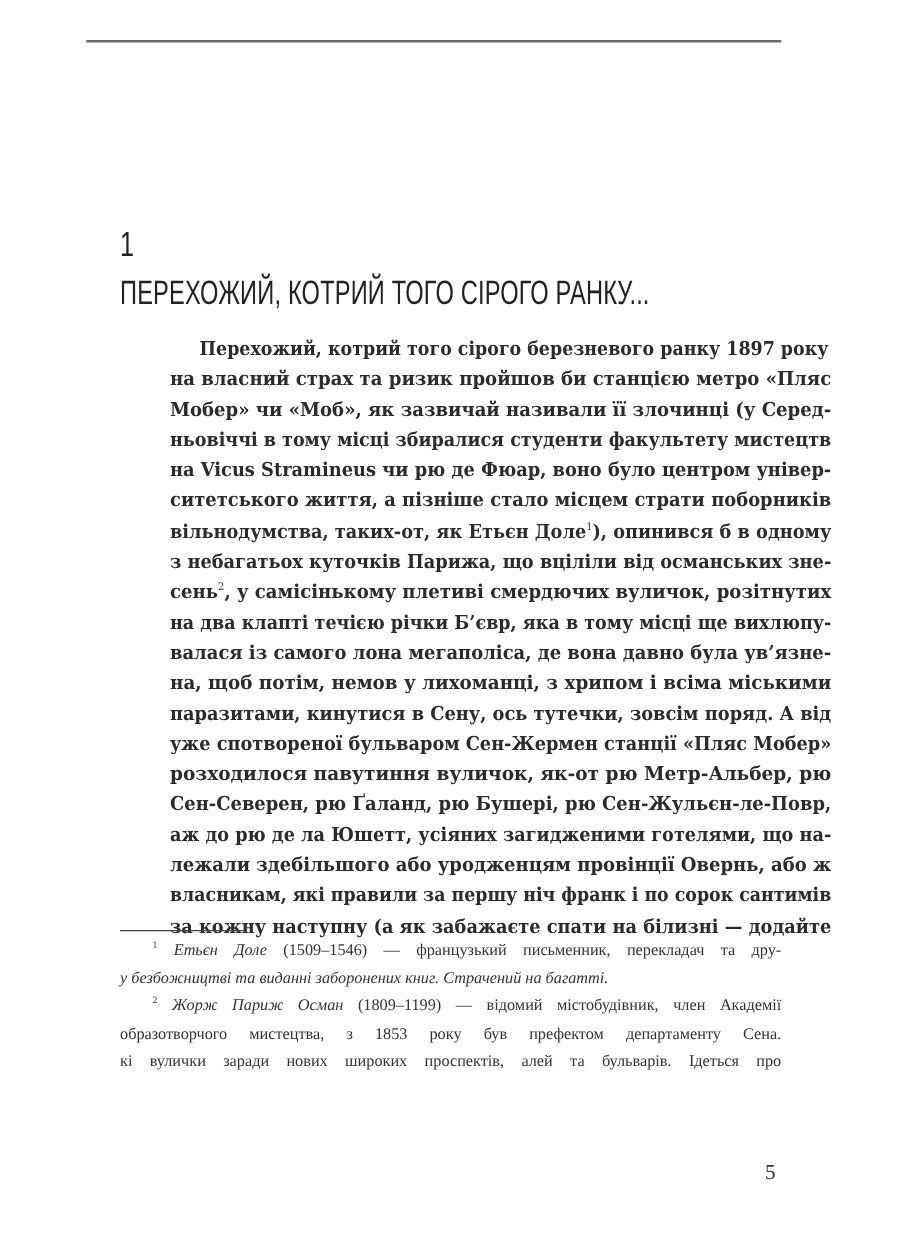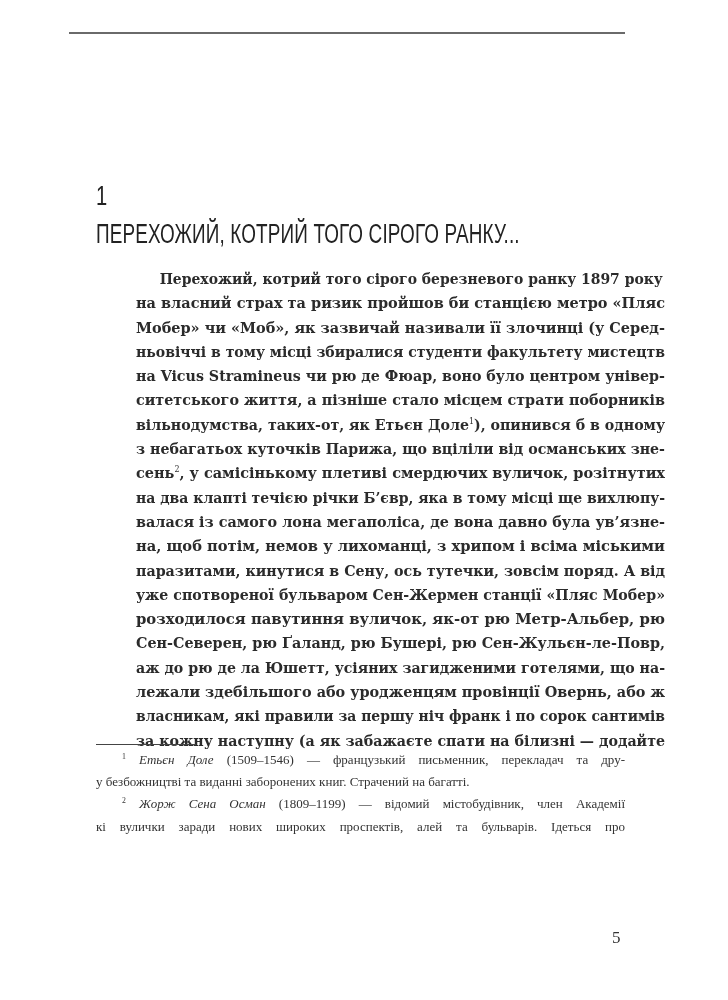--- a/index.html
+++ b/index.html
@@ -10,21 +10,21 @@
   .chapter-title { position: absolute; left: 96px; top: 219px; font-family: "Liberation Sans", sans-serif; font-size: 27px; color: #222; transform: scaleX(0.70); transform-origin: left top; white-space: nowrap; letter-spacing: 0.2px; }
   .body-text { position: absolute; left: 96px; top: 267px; width: 529px; font-family: "DejaVu Serif", serif; font-weight: bold; font-size: 15.3px; line-height: 24.3px; color: #2b2b2b; margin-left: 40px; }
   .line { display: block; white-space: nowrap; text-align-last: justify; text-align: justify; height: 24.3px; }
   .line.first { text-indent: 26px; }
   .line span { display: inline; }
   sup { font-size: 0.55em; vertical-align: 0.75em; line-height: 0; font-weight: normal; }
   .fn-rule { position: absolute; left: 96px; top: 744px; width: 100px; height: 1px; background: #444; }
   .footnotes { position: absolute; left: 96px; top: 749px; width: 529px; font-family: "Liberation Serif", serif; font-size: 13px; line-height: 22.2px; color: #333; }
   .fn-line { display: block; white-space: nowrap; text-align: justify; text-align-last: justify; height: 22.2px; }
   .fn-line.indent { padding-left: 26px; }
-  .fn-line.short { text-align-last: left; }
+  .fn-line.short { text-align-last: left; font-style: italic; }
   .fn-line em { font-style: italic; }
   .fn-line sup { font-size: 0.6em; vertical-align: 0.7em; }
   .page-number { position: absolute; left: 612px; top: 928px; font-family: "Liberation Serif", serif; font-size: 17px; color: #333; }
 </style>
 </head>
 <body>
 
 <div class="page">
   <div class="top-rule"></div>
 
@@ -52,18 +52,19 @@
     <span class="line" style="display: block; transform: scaleX(0.942014); transform-origin: left center;">лежали здебільшого або уродженцям провінції Овернь, або ж</span>
     <span class="line" style="display: block; transform: scaleX(0.908764); transform-origin: left center;">власникам, які правили за першу ніч франк і по сорок сантимів</span>
     <span class="line" style="display: block; transform: scaleX(0.929216); transform-origin: left center;">за кожну наступну (а як забажаєте спати на білизні — додайте</span>
   </div>
 
   <div class="fn-rule"></div>
 
   <div class="footnotes">
     <span class="fn-line indent" style="display: block; word-spacing: 5.25347px;"><sup>1</sup> <em>Етьєн Доле</em><span> (1509–1546) — французький письменник, перекладач та дру-</span></span>
     <span class="fn-line short">у безбожництві та виданні заборонених книг. Страчений на багатті.</span>
-    <span class="fn-line indent" style="display: block; word-spacing: 4.70312px;"><sup>2</sup> <em>Жорж Сена Осман</em><span> (1809–1199) — відомий містобудівник, член Академії</span></span>
+    <span class="fn-line indent" style="display: block; word-spacing: 4.70312px;"><sup>2</sup> <em>Жорж Париж Осман</em><span> (1809–1199) — відомий містобудівник, член Академії</span></span>
+    <span class="fn-line" style="display: block; word-spacing: 9.26953px;">образотворчого мистецтва, з 1853 року був префектом департаменту Сена.</span>
     <span class="fn-line" style="display: block; word-spacing: 6.39219px;">кі вулички заради нових широких проспектів, алей та бульварів. Ідеться про</span>
   </div>
 
   <div class="page-number">5</div>
 </div>
 
 </body></html>

